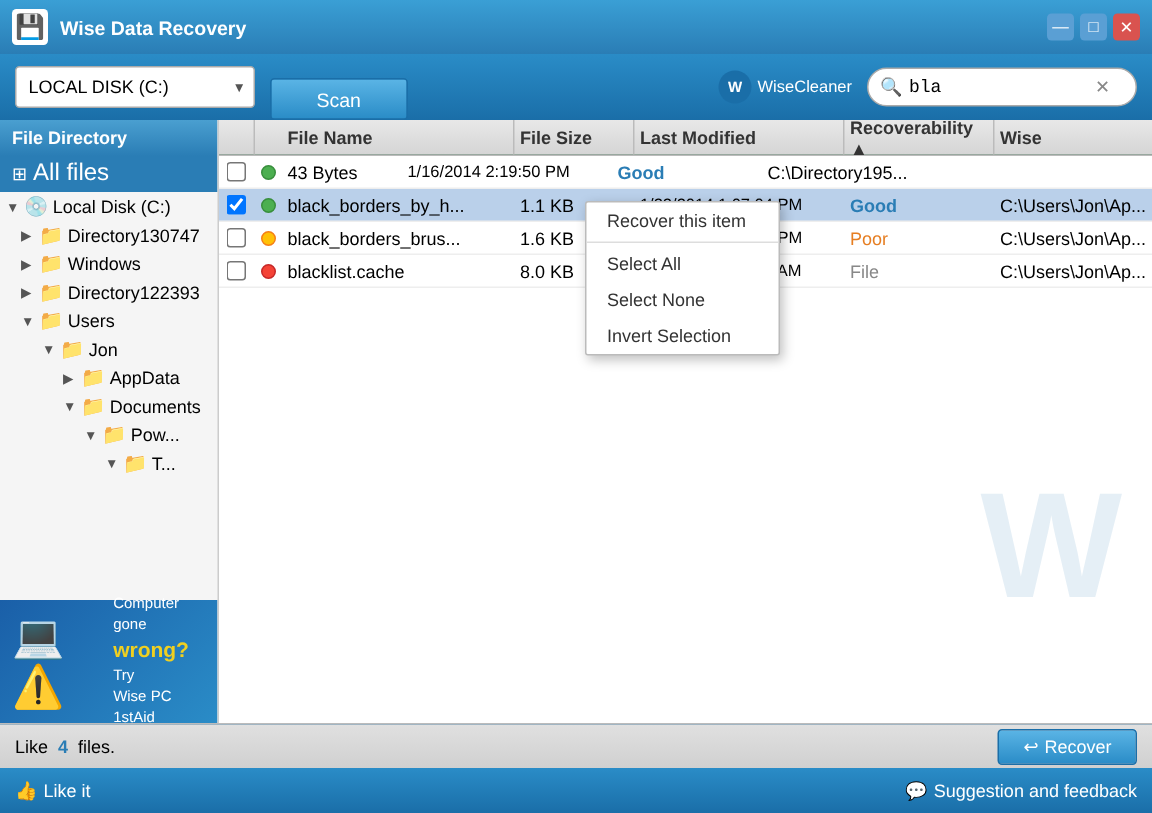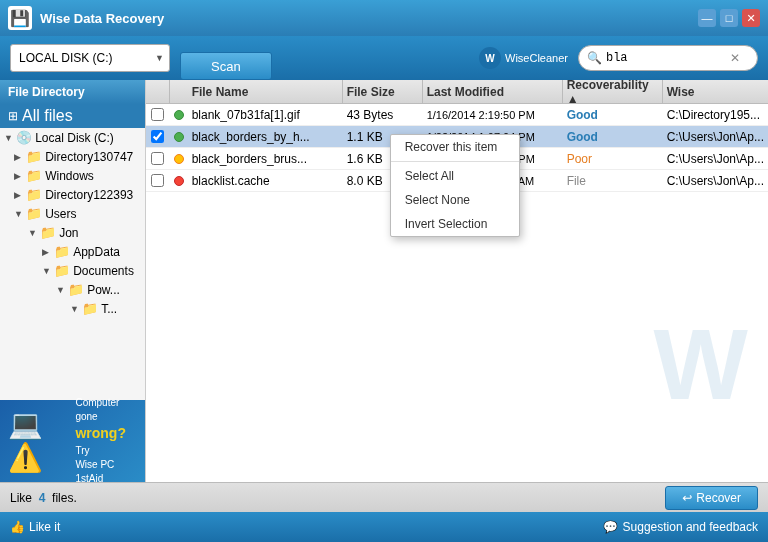--- a/index.html
+++ b/index.html
@@ -446,21 +446,20 @@
 
     <div class="file-table-body">
 
       <div class="file-row">
         <div class="file-check">
             <input type="checkbox" style="">
           </div>
         <div class="file-status">
             <span class="status-dot dot-green"></span>
           </div>
-        <div class="file-name">blank_07b31fa[1].gif</div>
         <div class="file-size">43 Bytes</div>
         <div class="file-modified">1/16/2014 2:19:50 PM</div>
         <div class="file-recov recov-good">Good</div>
         <div class="file-path">C:\Directory195...</div>
       </div>
 
       <div class="file-row highlighted">
         <div class="file-check">
             <input type="checkbox" checked="" style="">
           </div>

